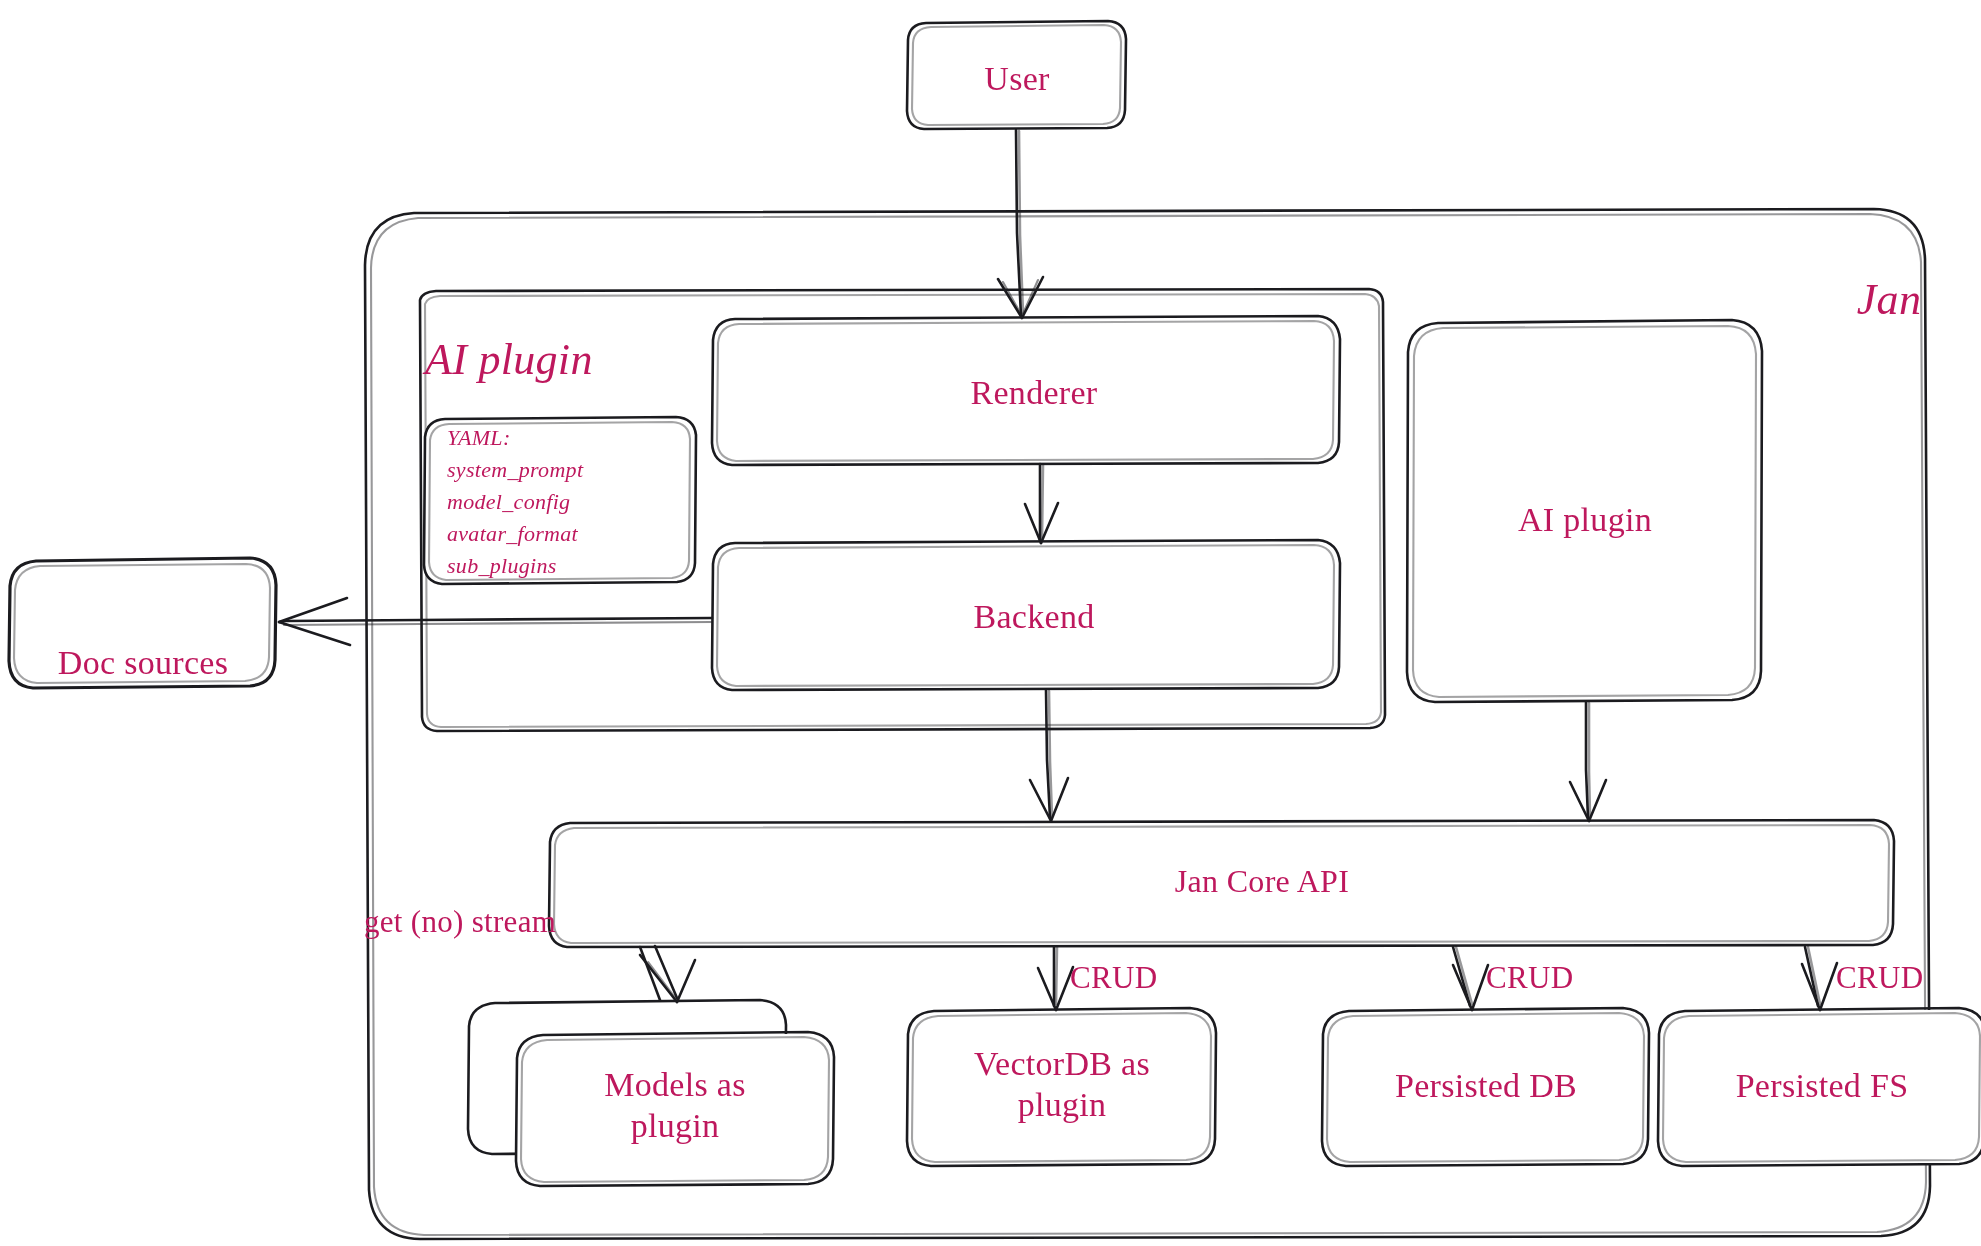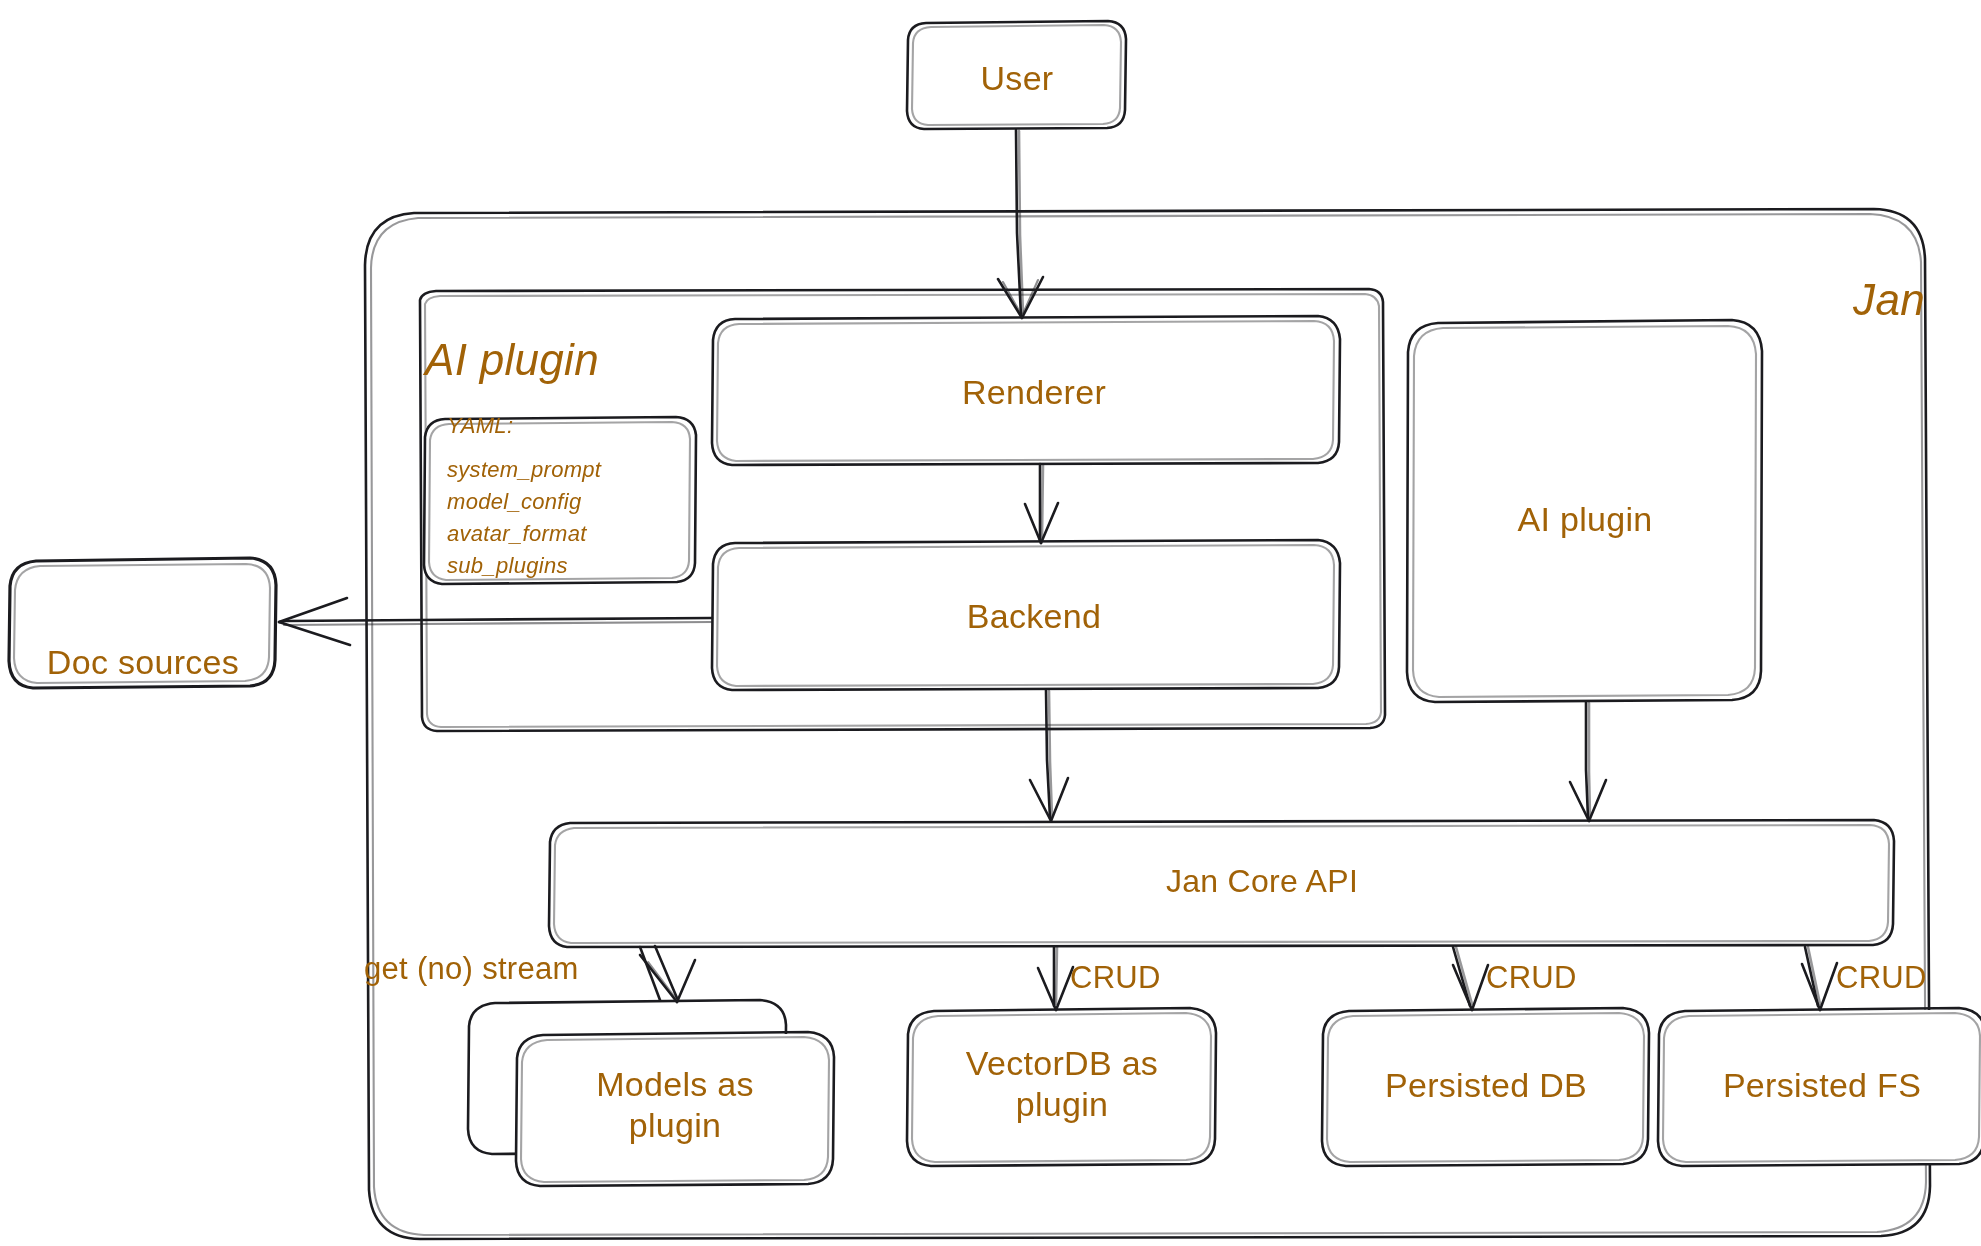--- a/index.html
+++ b/index.html
@@ -32,22 +32,22 @@
   }
   .box-fill {
     fill: #ffffff;
   }
   .thin { stroke-width: 2.1; }
   .med  { stroke-width: 2.6; }
   .thick{ stroke-width: 3.2; }
 
   .lbl {
     position: absolute;
-    color: #a16207;
-    font-family: Liberation Sans, sans-serif;
+    color: #be185d;
+    font-family: Liberation Serif, serif;
     white-space: pre;
     line-height: 1.22;
     letter-spacing: 0.3px;
     user-select: none;
   }
   .ctr {
     text-align: center;
     transform: translate(-50%, -50%);
   }
   .t-node   { font-size: 34px; }
@@ -234,28 +234,28 @@
   <div class="lbl t-node ctr" style="left:675px; top:1105px;">Models as
 plugin</div>
 
   <div class="lbl t-node ctr" style="left:1062px; top:1084px;">VectorDB as
 plugin</div>
 
   <div class="lbl t-node ctr" style="left:1486px; top:1086px;">Persisted DB</div>
 
   <div class="lbl t-node ctr" style="left:1822px; top:1086px;">Persisted FS</div>
 
-  <div class="lbl t-small" style="left:447px; top:413px;">YAML:</div>
+  <div class="lbl t-small" style="left:447px; top:425px;">YAML:</div>
   <div class="lbl t-small" style="left:447px; top:457px;">system_prompt</div>
   <div class="lbl t-small" style="left:447px; top:489px;">model_config</div>
   <div class="lbl t-small" style="left:447px; top:521px;">avatar_format</div>
   <div class="lbl t-small" style="left:447px; top:553px;">sub_plugins</div>
 
 
-  <div class="lbl t-edge" style="left:364px; top:950px;">get (no) stream</div>
+  <div class="lbl t-edge" style="left:364px; top:903px;">get (no) stream</div>
 
   <div class="lbl t-edge" style="left:1070px; top:959px;">CRUD</div>
 
   <div class="lbl t-edge" style="left:1486px; top:959px;">CRUD</div>
 
   <div class="lbl t-edge" style="left:1836px; top:959px;">CRUD</div>
 
 </div>
 
 </body></html>

